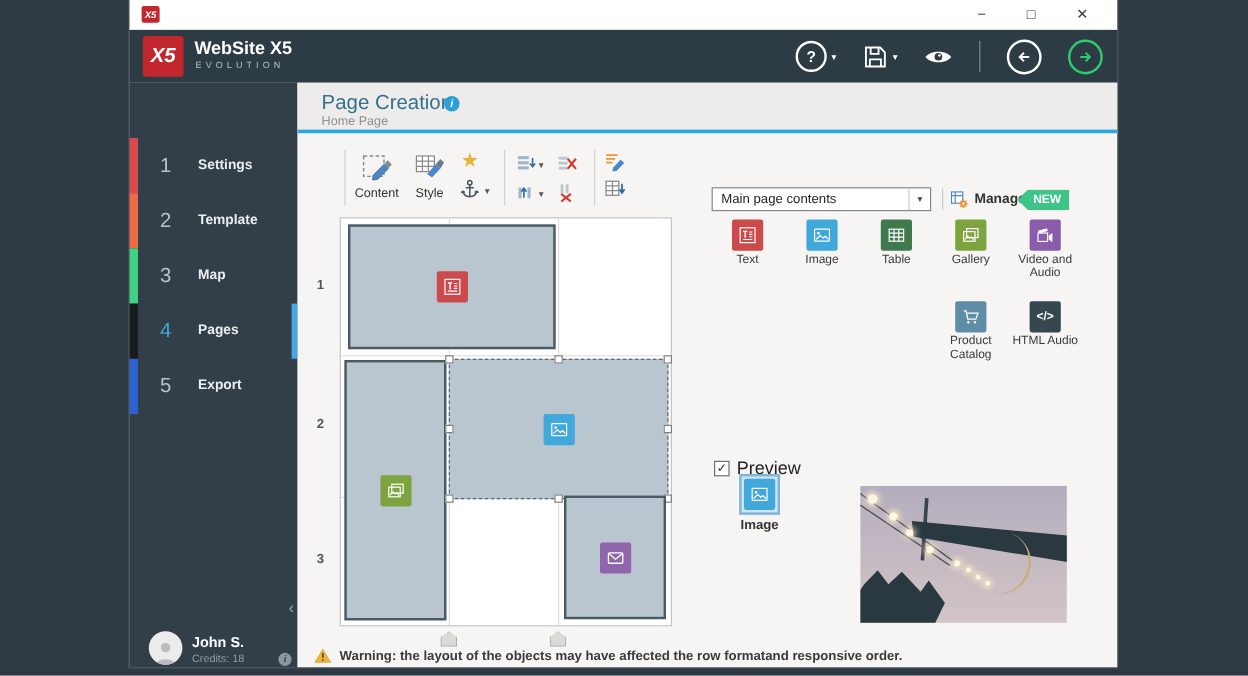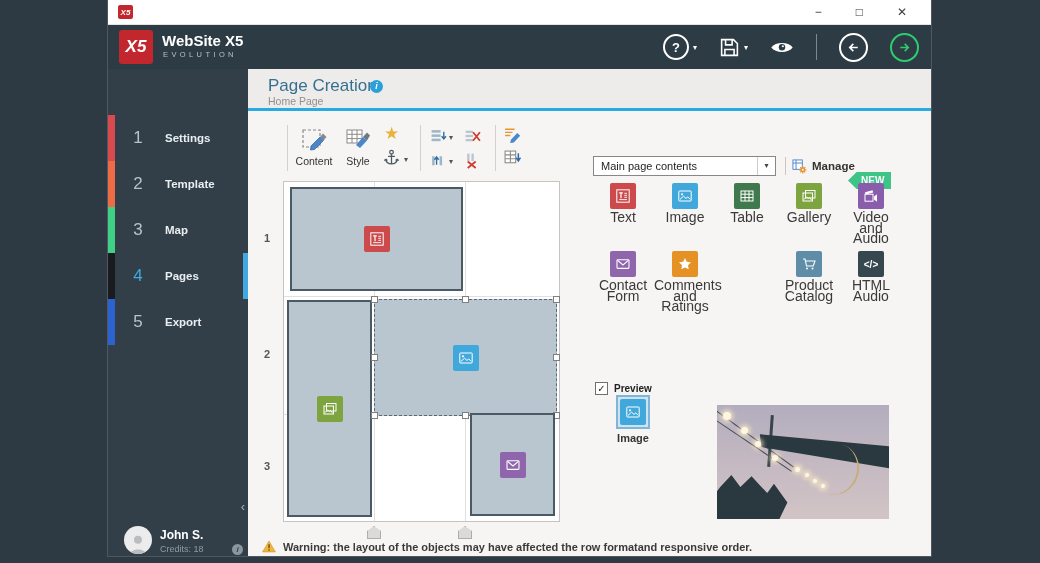--- a/index.html
+++ b/index.html
@@ -72,28 +72,28 @@
   .gobj.selected{border:1px dashed #5a6a74;}
   .tile-ico{width:26px;height:26px;border-radius:2px;display:flex;align-items:center;justify-content:center;flex:0 0 auto;}
   .handle{position:absolute;width:7px;height:7px;background:#fff;border:1px solid #7f7f7f;box-sizing:border-box;}
   .slider{position:absolute;top:415px;width:12px;height:11px;background:#dcdad7;border:1px solid #b0aeab;clip-path:polygon(50% 0,100% 38%,100% 100%,0 100%,0 38%);cursor:ew-resize;}
 
   
   .dropdown{position:absolute;left:345px;top:45px;width:183px;height:20px;background:#fff;border:1px solid #878787;box-sizing:border-box;font-size:11px;color:#1f1f1f;line-height:18px;padding-left:7px;cursor:pointer;}
   .dd-arrow{position:absolute;right:0;top:0;width:17px;height:100%;border-left:1px solid #cccccc;text-align:center;font-size:8px;color:#444;line-height:18px;}
   .psep{position:absolute;left:537px;top:46px;width:1px;height:18px;background:#c9c7c4;}
   .manage{position:absolute;left:544px;top:45px;height:20px;display:flex;align-items:center;gap:5px;font-size:11.5px;font-weight:700;color:#333;cursor:pointer;}
-  .newbadge{position:absolute;left:600px;top:61px;height:17px;background:#3ec487;color:#fff;font-size:10px;font-weight:700;line-height:17px;padding:0 7px 0 13px;clip-path:polygon(0 50%,20% 0,100% 0,100% 100%,20% 100%);}
+  .newbadge{position:absolute;left:600px;top:47px;height:17px;background:#3ec487;color:#fff;font-size:10px;font-weight:700;line-height:17px;padding:0 7px 0 13px;clip-path:polygon(0 50%,20% 0,100% 0,100% 100%,20% 100%);}
   .tiles{position:absolute;left:344px;top:72px;width:320px;height:190px;}
   .tile{position:absolute;width:62px;text-align:center;cursor:pointer;}
   .tile .tile-ico{margin:0 auto;}
-  .tile-label{font-size:14px;line-height:10.5px;color:#3a3a3a;margin-top:3px;}
+  .tile-label{font-size:10px;line-height:10.5px;color:#3a3a3a;margin-top:3px;}
   .preview{position:absolute;left:347px;top:271px;display:flex;align-items:center;gap:6px;cursor:pointer;}
   .cb{width:13px;height:13px;background:#fff;border:1px solid #6f6f6f;box-sizing:border-box;font-size:10px;line-height:11px;text-align:center;color:#2a2a2a;}
-  .cb-label{font-size:10px;color:#222;font-weight:bold;}
+  .cb-label{font-size:15px;color:#222;}
   .sel-tile{position:absolute;left:368px;top:284px;width:34px;height:34px;border:2px solid #7db6d9;background:#cfe3ef;display:flex;align-items:center;justify-content:center;box-sizing:border-box;cursor:pointer;}
   .sel-label{position:absolute;left:345px;top:321px;width:80px;text-align:center;font-size:11px;font-weight:700;color:#333;}
 
   
   .photo{position:absolute;left:469px;top:294px;width:172px;height:114px;overflow:hidden;background:linear-gradient(180deg,#b2adbe 0%,#c6bac2 55%,#d2c4c6 100%);}
   .ph-wing{position:absolute;left:42px;top:22px;width:140px;height:40px;background:#2a3840;transform:rotate(17deg);clip-path:polygon(0 70%,97% 0,100% 55%,4% 100%);}
   .ph-mass{position:absolute;left:-8px;bottom:-2px;width:112px;height:62px;background:#2a3840;clip-path:polygon(0 70%,10% 45%,20% 26%,28% 45%,38% 28%,52% 55%,58% 40%,70% 70%,62% 100%,0 100%);}
   .ph-mast{position:absolute;left:52px;top:10px;width:3px;height:52px;background:#39444b;transform:rotate(4deg);}
   .ph-wire{position:absolute;left:-8px;top:0;width:105px;height:1px;background:#40444a;transform:rotate(36deg);transform-origin:left top;}
   .ph-wire2{position:absolute;left:-8px;top:10px;width:100px;height:1px;background:#40444a;transform:rotate(34deg);transform-origin:left top;}
@@ -414,37 +414,20 @@
         <div class="tile" style="left:248px;top:0;">
           <div class="tile-ico" style="background: rgb(138, 93, 172);">
             <svg width="16" height="16" viewBox="0 0 16 16">
               <path d="M2 4.2 L9.5 2.2 L10.2 4.6 L2.7 6.6 Z" fill="#fff"></path>
               <rect x="2" y="6.2" width="8" height="7" fill="none" stroke="#fff"></rect>
               <path d="M11 8.5 L14 6.2 V13.8 L11 11.5 Z" fill="#fff"></path>
             </svg>
           </div>
           <div class="tile-label">Video and Audio</div>
         </div>
-        <div class="tile" style="left:0;top:68px;">
-          <div class="tile-ico" style="background: rgb(143, 101, 171);">
-            <svg width="16" height="16" viewBox="0 0 16 16" fill="none" stroke="#fff" stroke-width="1.1">
-              <rect x="2" y="3.8" width="12" height="8.6" rx="0.8"></rect>
-              <path d="M2.6 4.4 L8 9 L13.4 4.4"></path>
-            </svg>
-          </div>
-          <div class="tile-label">Contact Form</div>
-        </div>
-        <div class="tile" style="left:62px;top:68px;">
-          <div class="tile-ico" style="background: rgb(230, 145, 36);">
-            <svg width="16" height="16" viewBox="0 0 16 16">
-              <path d="M8 2 L9.8 5.8 L14 6.3 L11 9.2 L11.7 13.3 L8 11.4 L4.3 13.3 L5 9.2 L2 6.3 L6.2 5.8 Z" fill="#fff"></path>
-            </svg>
-          </div>
-          <div class="tile-label">Comments and Ratings</div>
-        </div>
         <div class="tile" style="left:186px;top:68px;">
           <div class="tile-ico" style="background: rgb(95, 140, 166);">
             <svg width="16" height="16" viewBox="0 0 16 16" fill="none" stroke="#fff" stroke-width="1.1">
               <path d="M2 3 H4 L5.5 10 H12.2 L14 5 H5"></path>
               <circle cx="6" cy="12.6" r="1" fill="#fff" stroke="none"></circle>
               <circle cx="11.5" cy="12.6" r="1" fill="#fff" stroke="none"></circle>
             </svg>
           </div>
           <div class="tile-label">Product Catalog</div>
         </div>

